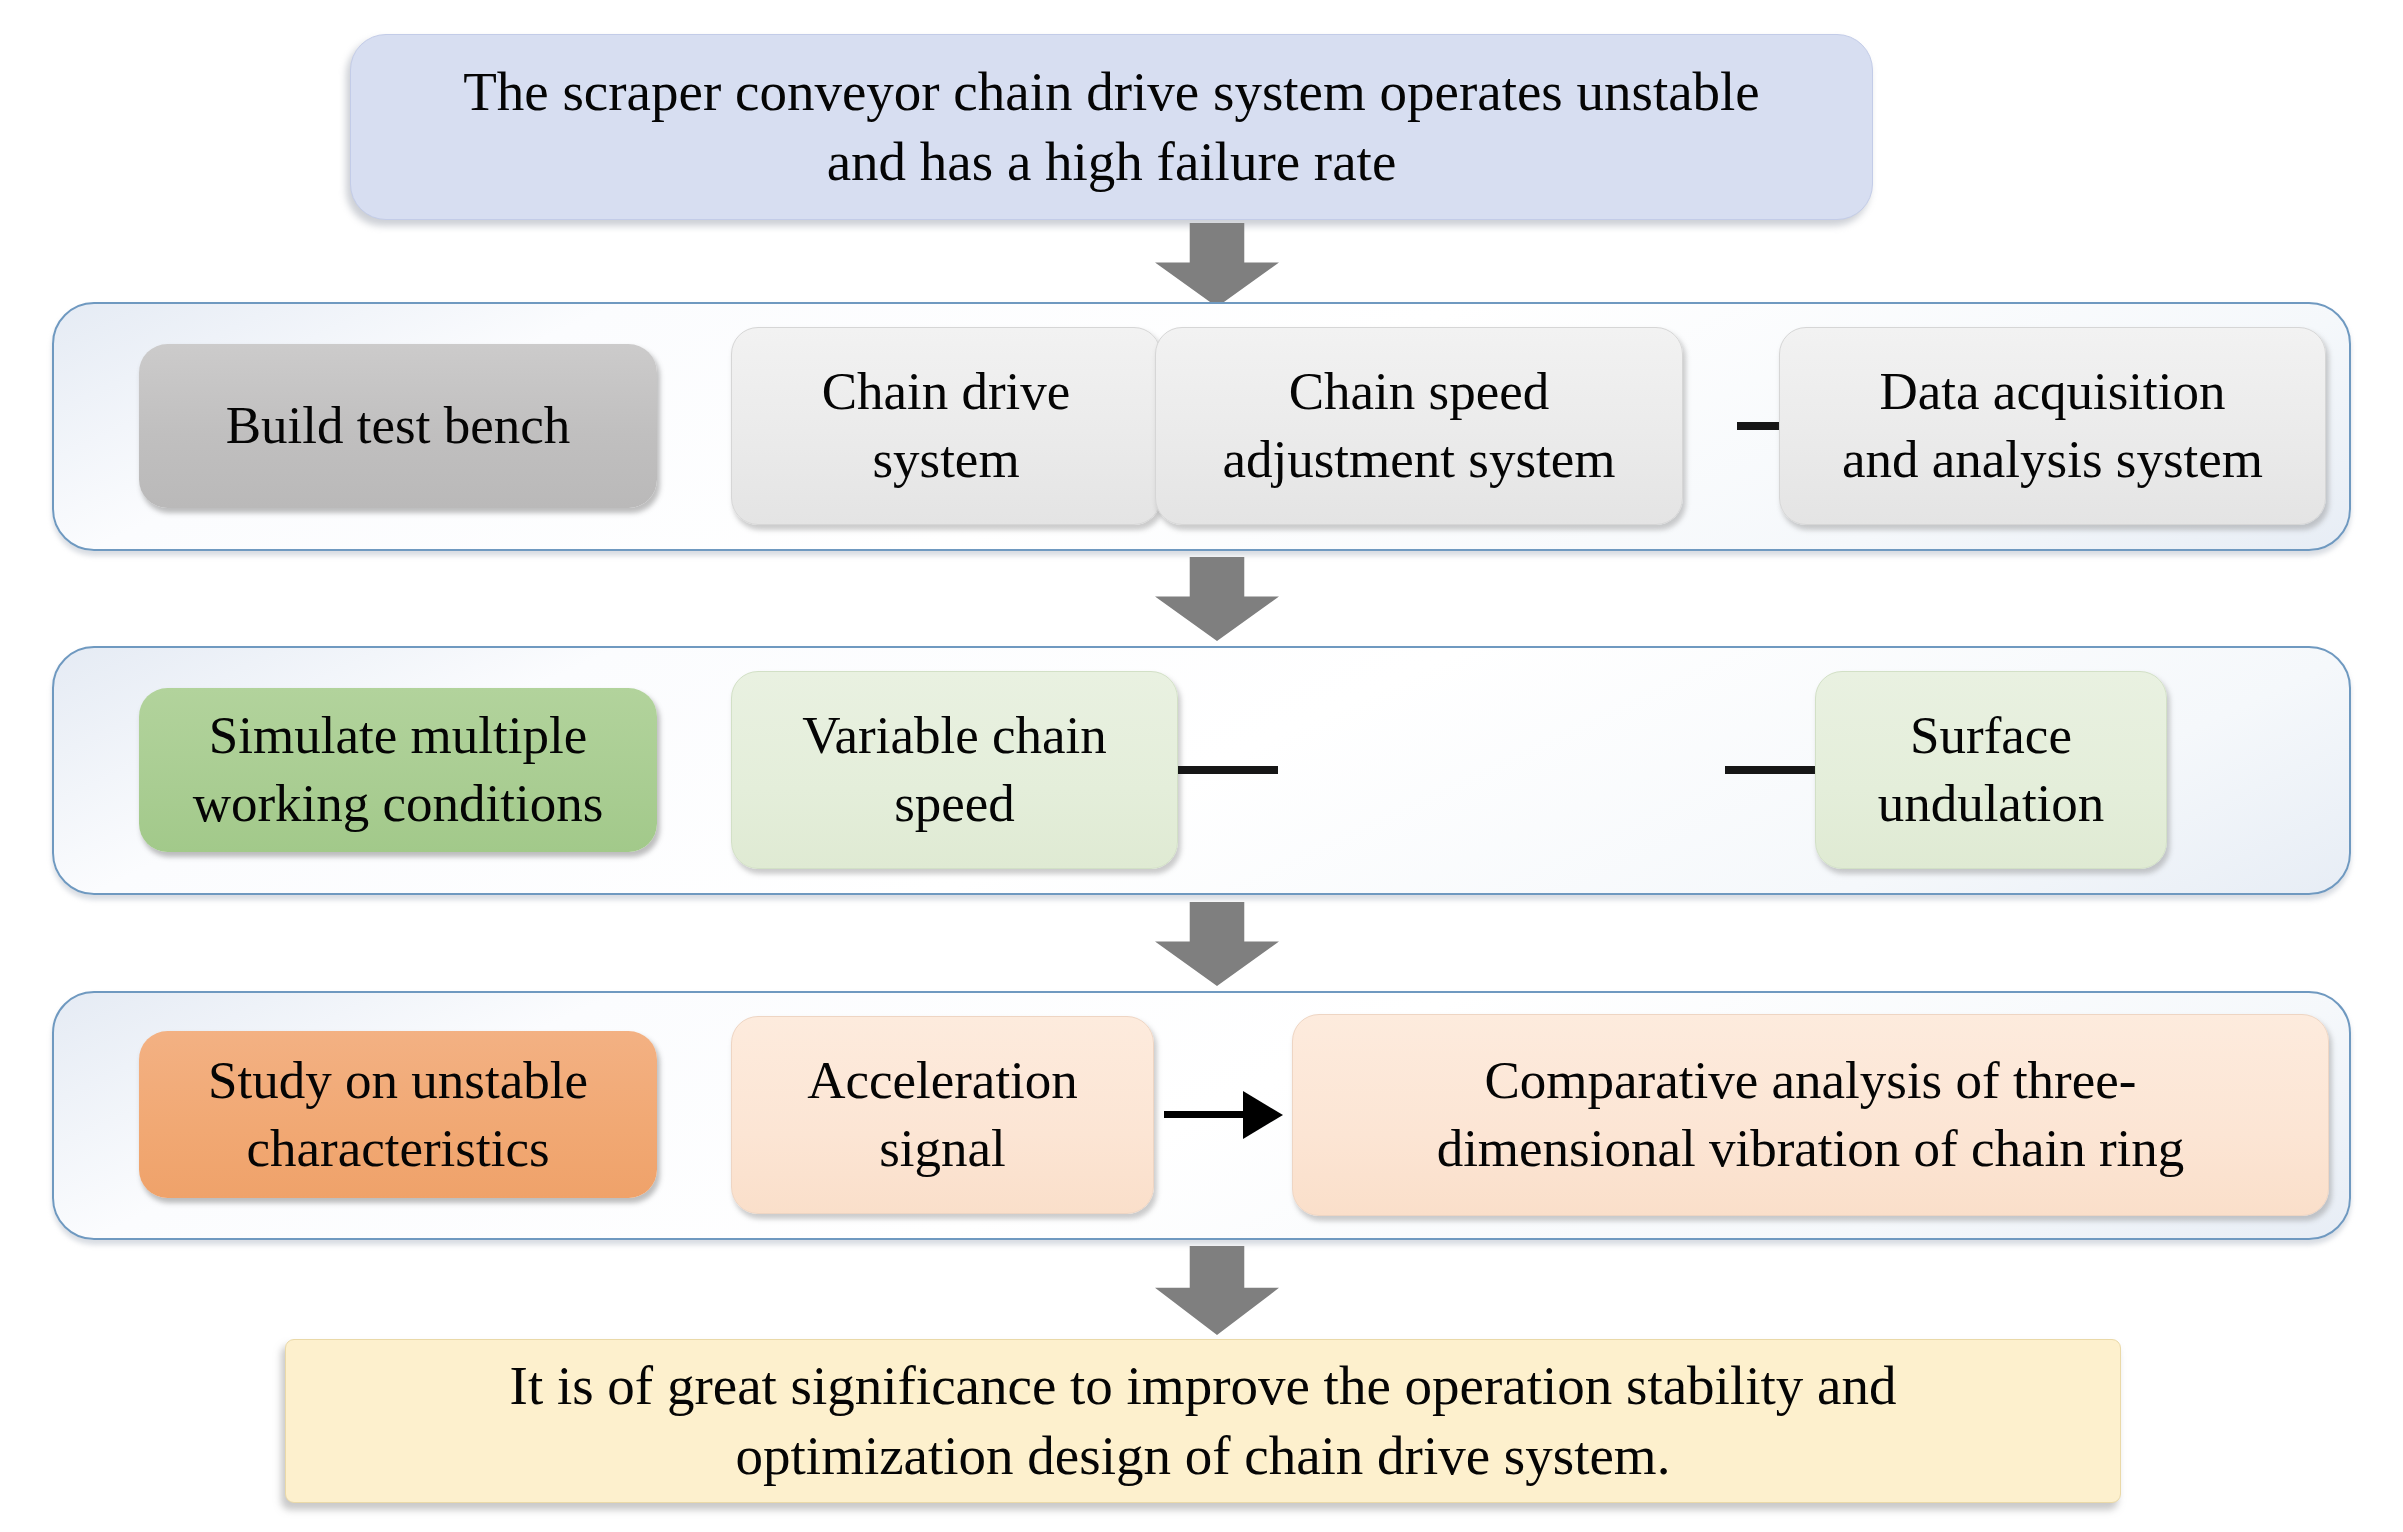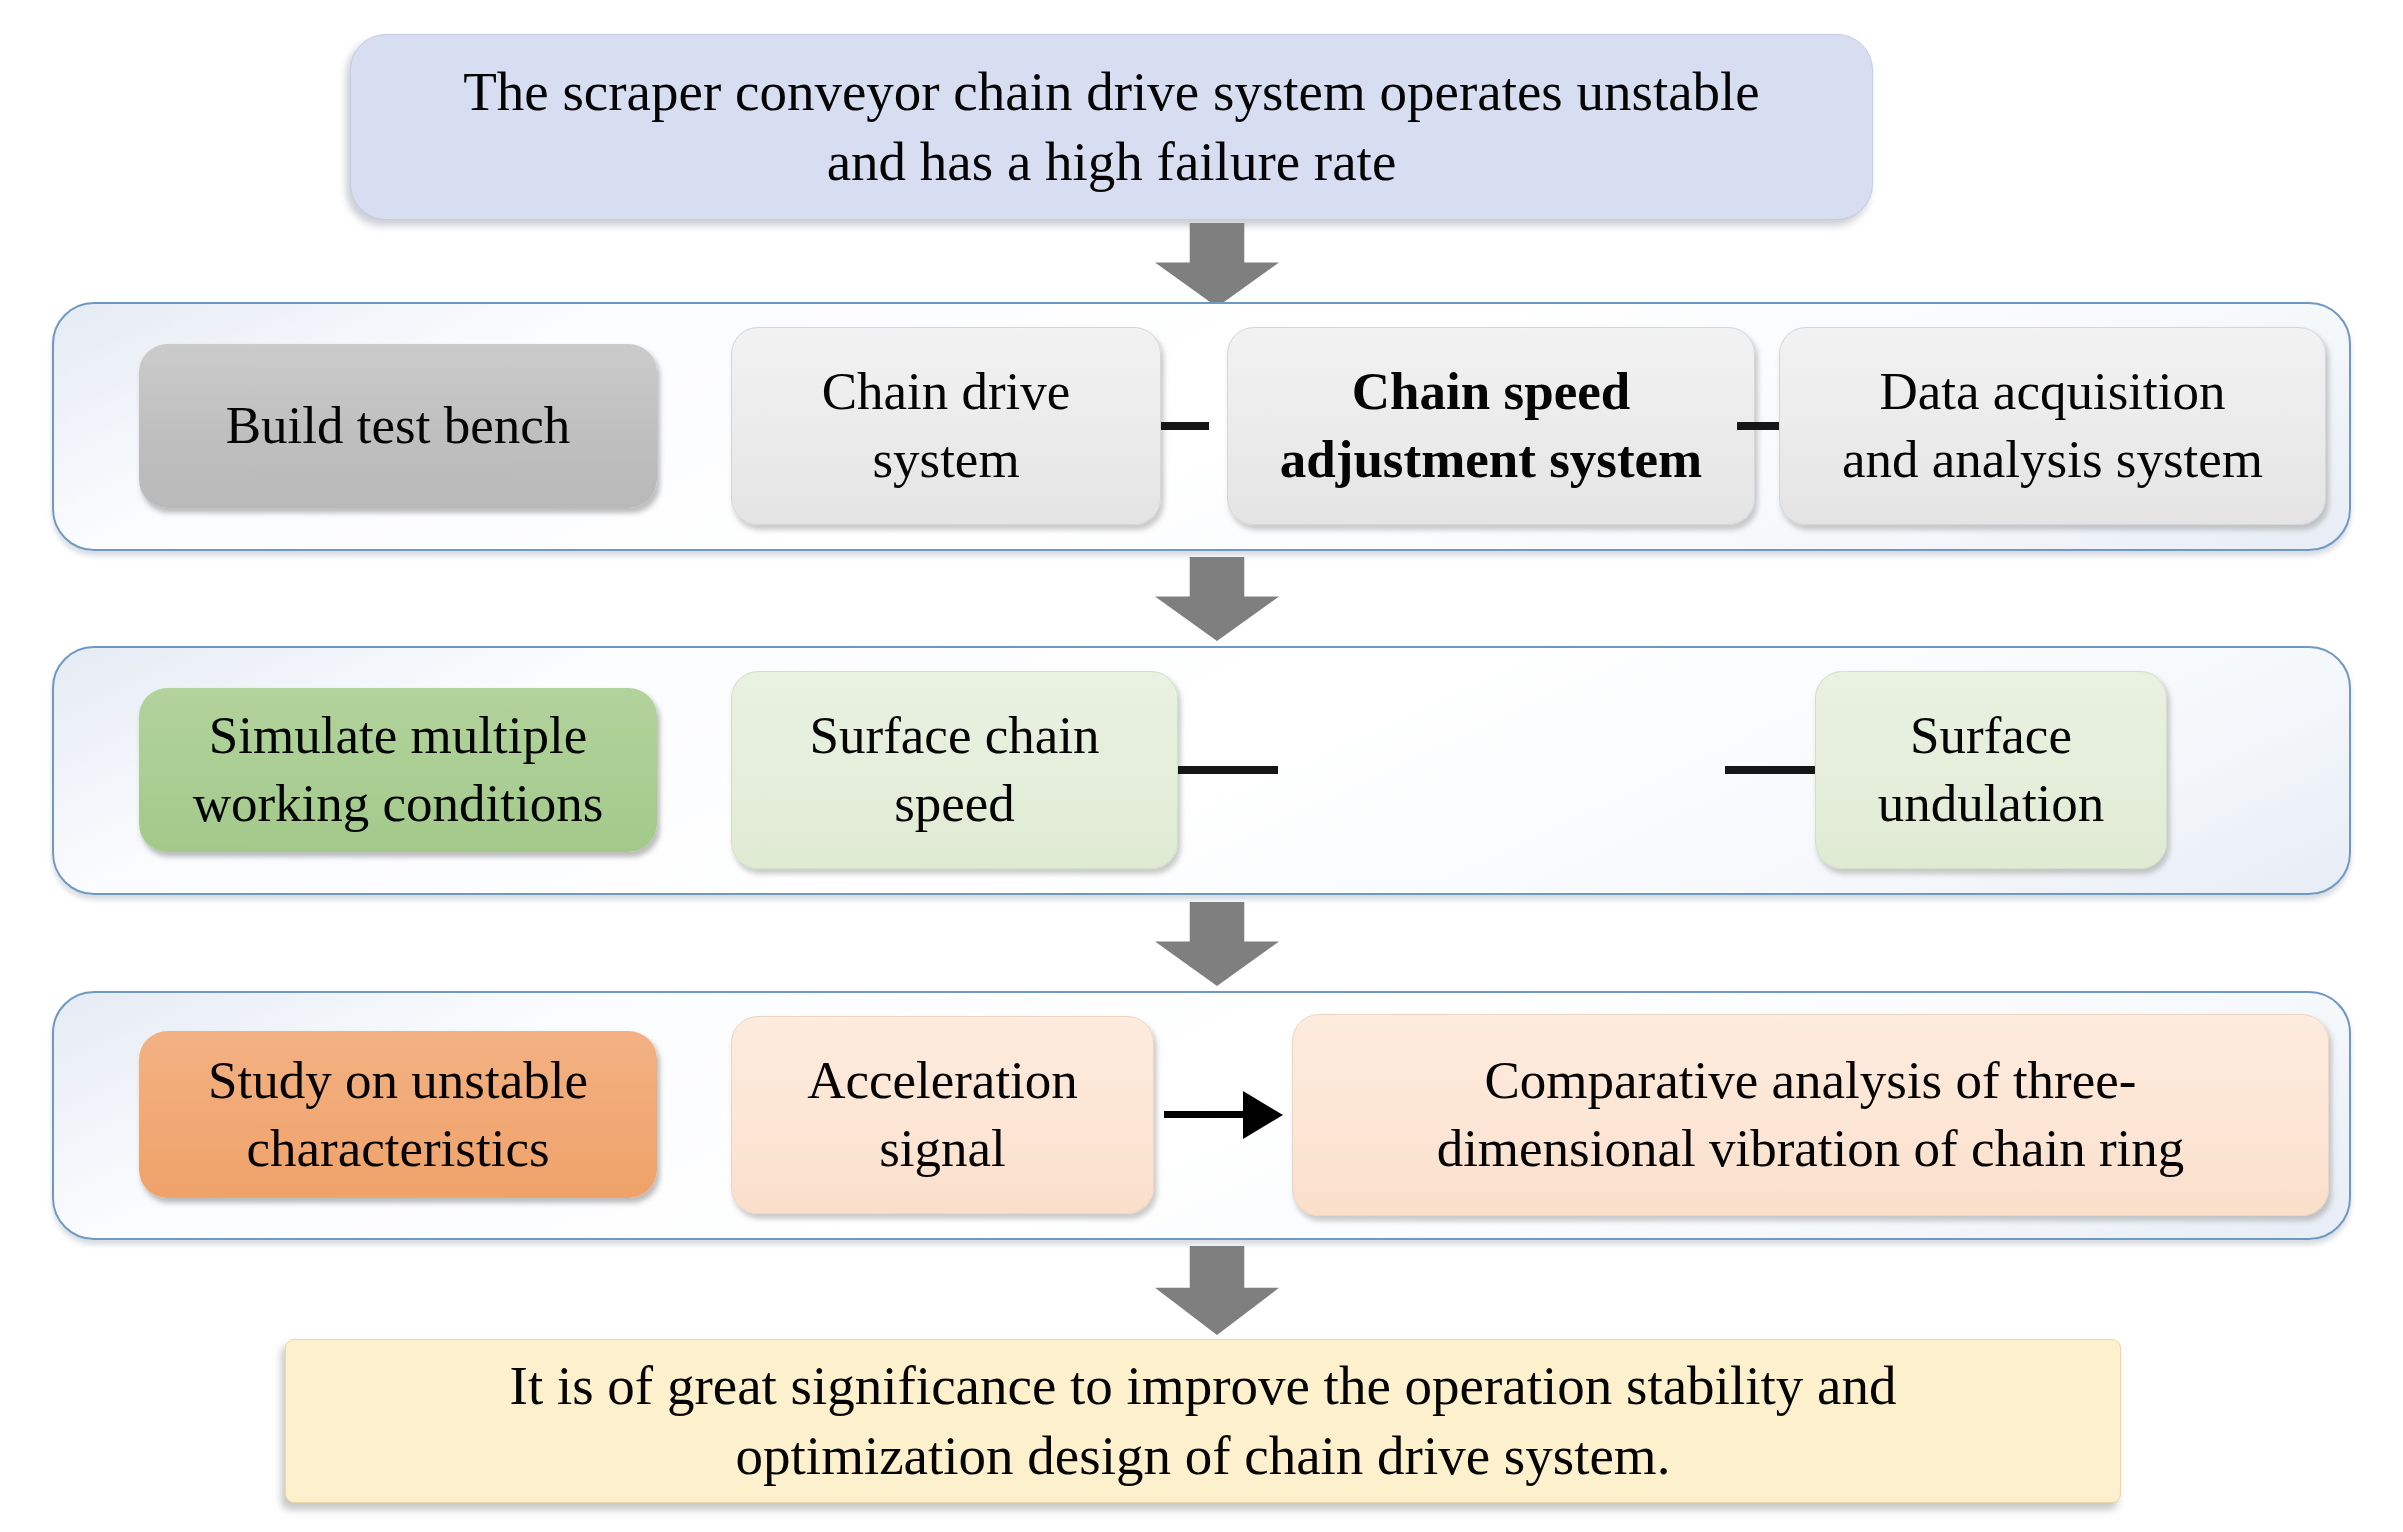--- a/index.html
+++ b/index.html
@@ -49,21 +49,21 @@
   
   .item{position:absolute;top:23px;height:198px;border-radius:27px;
         display:flex;align-items:center;justify-content:center;text-align:center;
         font-size:53px;box-sizing:border-box;
         box-shadow:2.9px 4.8px 5.7px rgba(120,120,120,.38);}
   .item-gray {background:linear-gradient(180deg,#f2f2f2 0%,#eaeaea 60%,#e4e4e4 100%);border:1.9px solid #d6d6d6;}
   .item-green{background:linear-gradient(180deg,#e9f1e1 0%,#e4eeda 60%,#dfead3 100%);border:1.9px solid #d2e0c6;}
   .item-peach{background:linear-gradient(180deg,#fdebdd 0%,#fce5d4 60%,#fadfca 100%);border:1.9px solid #eed5c3;}
 
   
-  .r1i1{left:677px;width:430px;}  .r1i2{left:1173px;width:528px;font-weight:bold;} .r1i3{left:1725px;width:547px;}
+  .r1i1{left:677px;width:430px;}  .r1i2{left:1101px;width:528px;} .r1i3{left:1725px;width:547px;}
   
   .r2i1{left:677px;width:447px;}  .r2i2{left:1224px;width:447px;} .r2i3{left:1761px;width:352px;}
   
   .r3i1{left:677px;width:423px;}  .r3i2{left:1238px;width:1037px;height:202px;top:21px;}
 
   
   .conn{position:absolute;top:118px;height:7.6px;background:#161616;}
   .r1c1{left:1107px;width:48px;} .r1c2{left:1683px;width:43px;}
   .r2c1{left:1124px;width:100px;} .r2c2{left:1671px;width:90px;}
 
@@ -107,21 +107,21 @@
   </div>
 
   <div class="block-arrow ba2"></div>
 
   <div class="row row2">
     <div class="label label-green">
       <div class="txt">Simulate multiple
 working conditions</div>
     </div>
     <div class="item item-green r2i1">
-      <div class="txt">Surface chain
+      <div class="txt">Variable chain
 speed</div>
     </div>
     <div class="conn r2c1"></div>
     <div class="conn r2c2"></div>
     <div class="item item-green r2i3">
       <div class="txt">Surface
 undulation</div>
     </div>
   </div>
 

